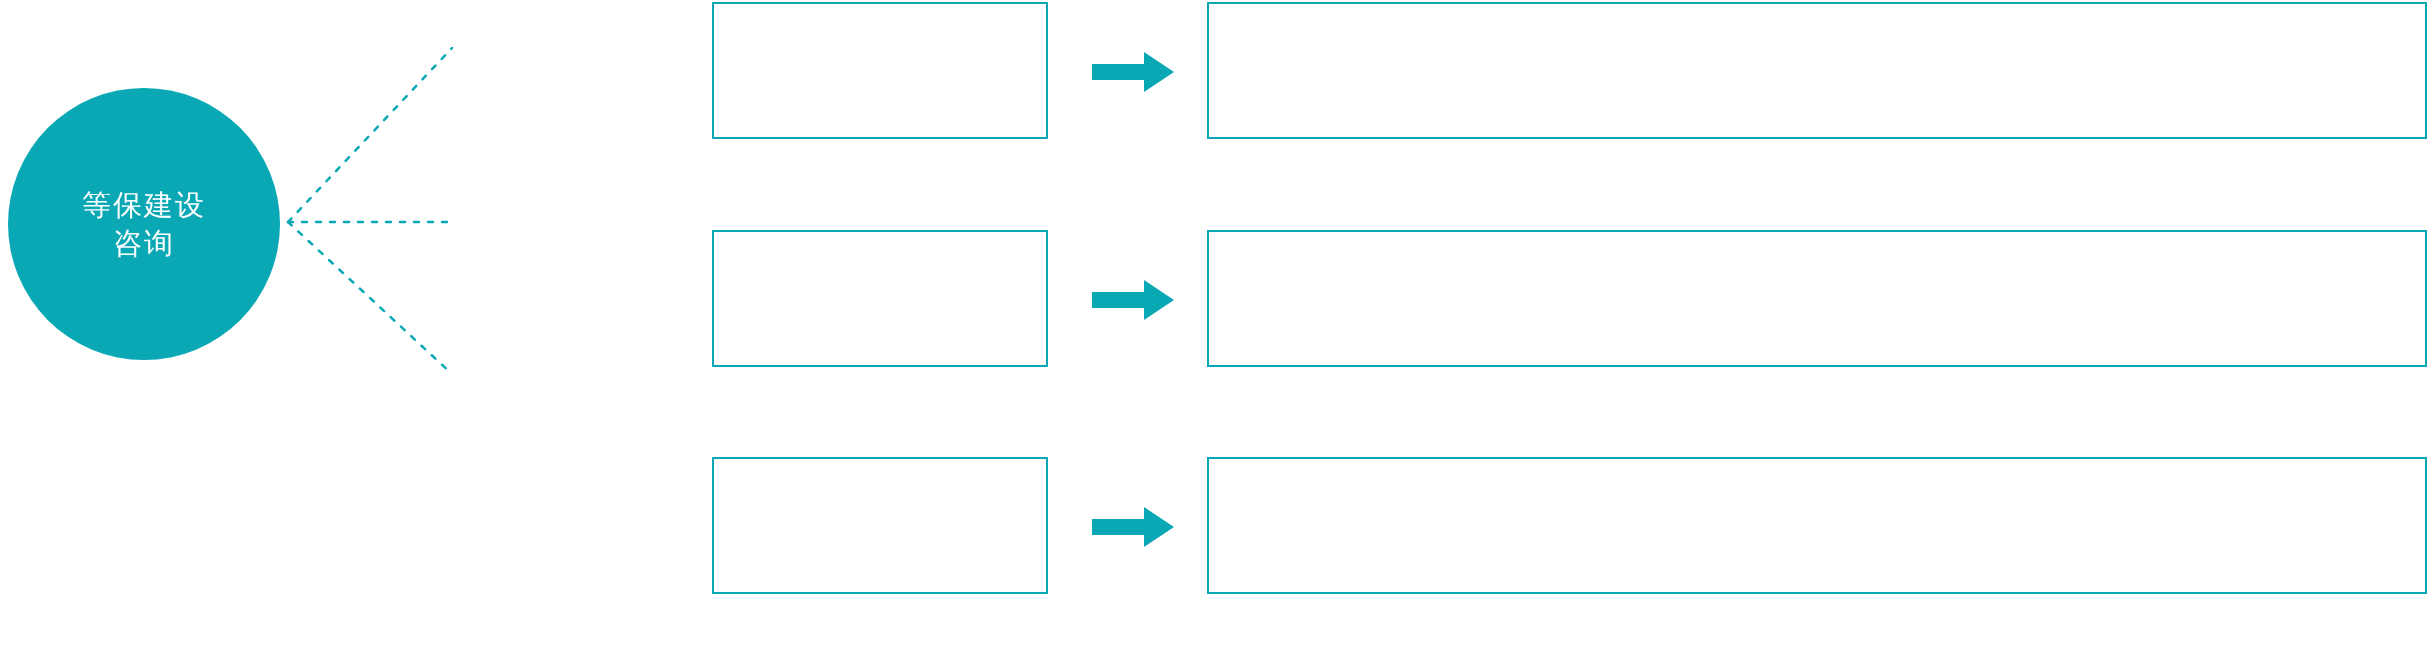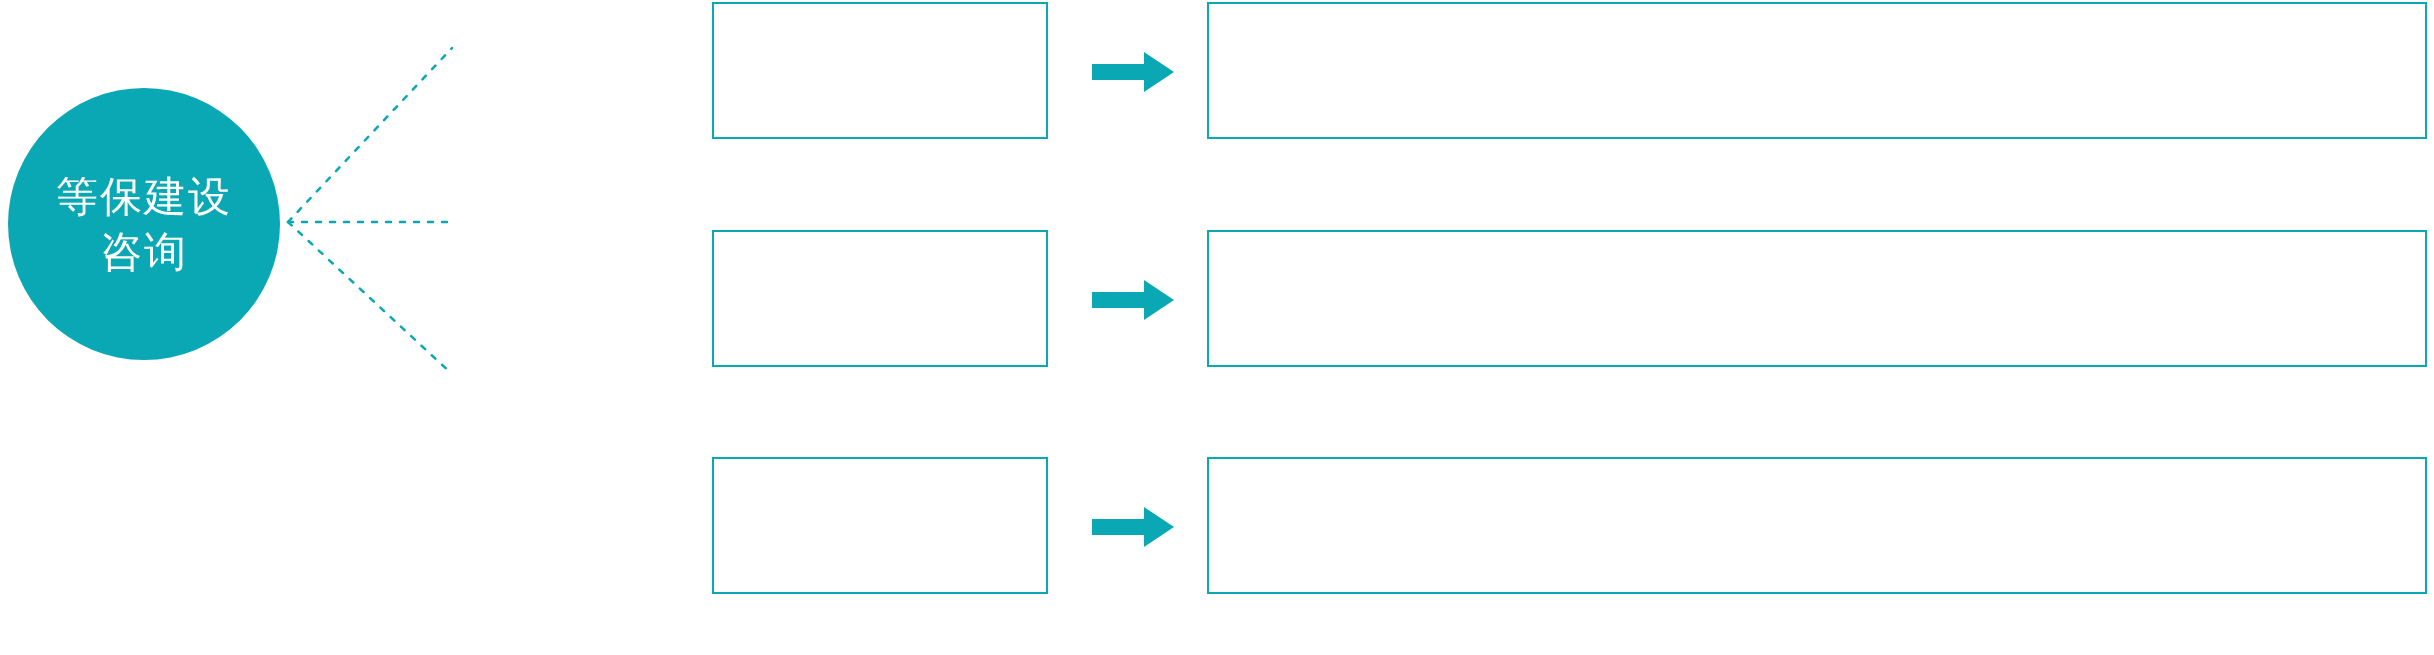--- a/index.html
+++ b/index.html
@@ -26,21 +26,21 @@
     width: 272px;
     height: 272px;
     border-radius: 50%;
     background: #0AA7B4;
     display: flex;
     align-items: center;
     justify-content: center;
   }
   .hub-label {
     color: #ffffff;
-    font-size: 42px;
+    font-size: 29px;
     line-height: 1.32;
     text-align: center;
     letter-spacing: 2px;
     white-space: pre-line;
     font-weight: 400;
   }
   
   .connectors {
     position: absolute;
     left: 0;

